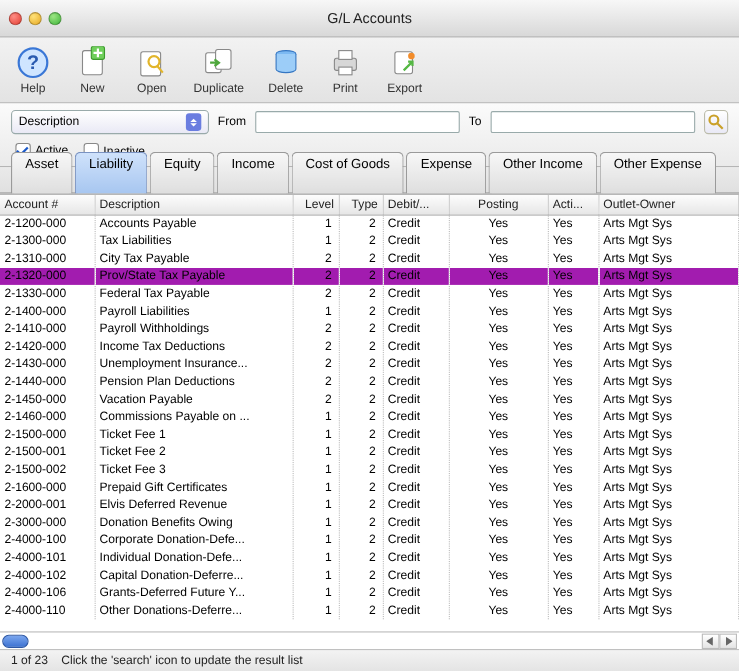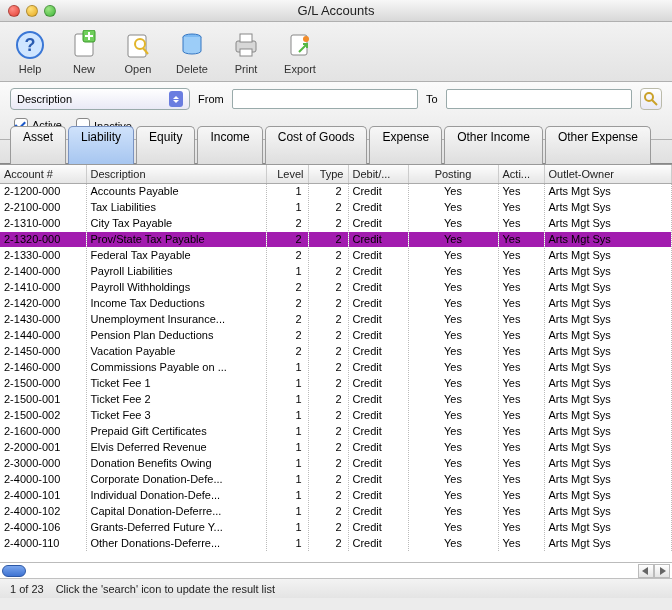--- a/index.html
+++ b/index.html
@@ -7,21 +7,21 @@
     font-family: "Lucida Grande", "Helvetica Neue", Arial, sans-serif;
     font-size: 11px;
     background: #ececec;
     width: 672px;
     height: 610px;
     overflow: hidden;
     color: #000;
   }
   
   .titlebar {
-    height: 22px;
+    height: 34px;
     background: linear-gradient(#f7f7f7, #d8d8d8);
     border-bottom: 1px solid #b0b0b0;
     display: flex;
     align-items: center;
     position: relative;
   }
   .traffic {
     display: flex;
     gap: 6px;
     padding-left: 8px;
@@ -196,20 +196,30 @@
   </div>
   <div class="tool">
     <div class="glyph">
       <svg width="30" height="30">
           <rect x="5" y="5" width="18" height="22" rx="2" fill="#fff" stroke="#888"></rect>
           <circle cx="17" cy="14" r="5" fill="none" stroke="#e2b52a" stroke-width="2"></circle>
           <line x1="20" y1="18" x2="25" y2="24" stroke="#e2b52a" stroke-width="2"></line>
         </svg>
     </div>
     <span>Open</span>
+  </div>
+  <div class="tool">
+    <div class="glyph">
+      <svg width="30" height="30">
+          <rect x="3" y="6" width="14" height="18" rx="2" fill="#fff" stroke="#888"></rect>
+          <rect x="12" y="3" width="14" height="18" rx="2" fill="#fff" stroke="#888"></rect>
+          <path d="M7 15 L14 15 M11 12 L15 15 L11 18" fill="none" stroke="#4fa83d" stroke-width="2"></path>
+        </svg>
+    </div>
+    <span>Duplicate</span>
   </div>
   <div class="tool">
     <div class="glyph">
       <svg width="30" height="30">
           <ellipse cx="15" cy="7" rx="9" ry="3" fill="#7cb9f2" stroke="#3576c2"></ellipse>
           <path d="M6 7 v14 a9 3 0 0 0 18 0 V7" fill="#9ccdf8" stroke="#3576c2"></path>
         </svg>
     </div>
     <span>Delete</span>
   </div>
@@ -304,21 +314,21 @@
           <td>2-1200-000</td>
           <td>Accounts Payable</td>
           <td class="num">1</td>
           <td class="num">2</td>
           <td>Credit</td>
           <td class="center">Yes</td>
           <td>Yes</td>
           <td>Arts Mgt Sys</td>
         </tr>
         <tr>
-          <td>2-2100-000</td>
+          <td>2-1300-000</td>
           <td>Tax Liabilities</td>
           <td class="num">1</td>
           <td class="num">2</td>
           <td>Credit</td>
           <td class="center">Yes</td>
           <td>Yes</td>
           <td>Arts Mgt Sys</td>
         </tr>
         <tr>
           <td>2-1310-000</td>

